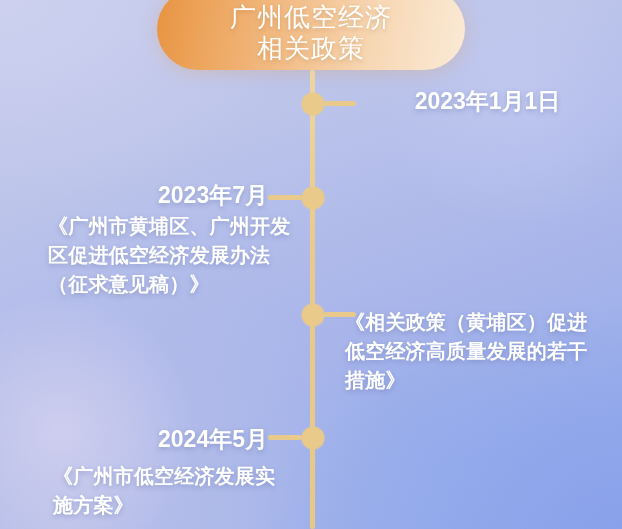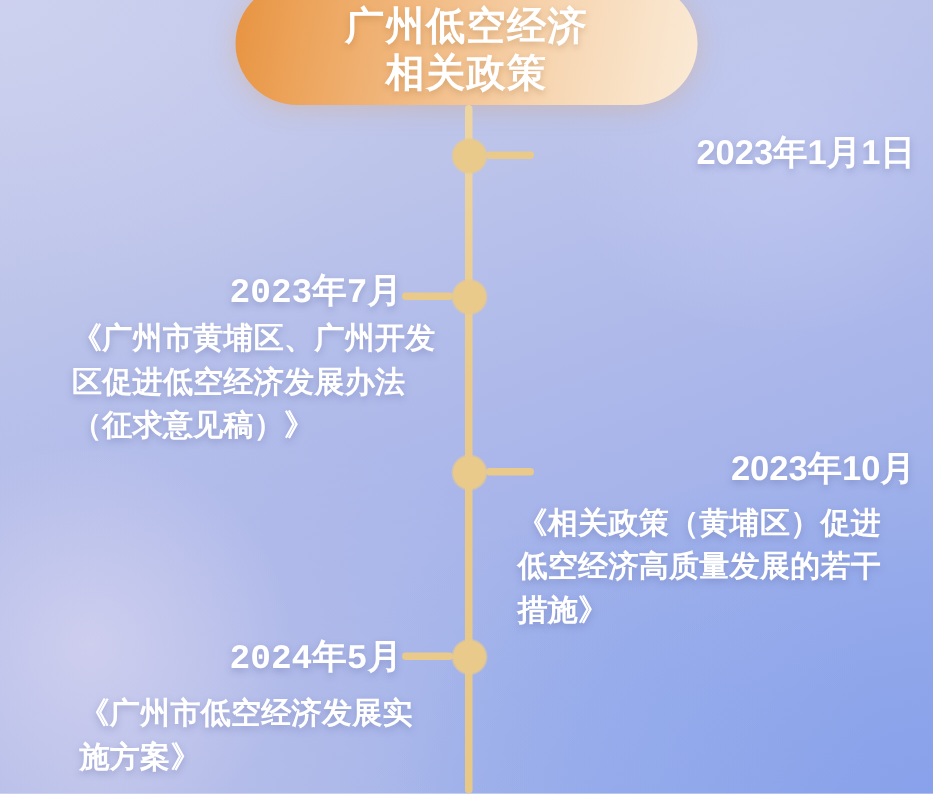--- a/index.html
+++ b/index.html
@@ -64,21 +64,21 @@
     box-shadow: 0 2px 18px rgba(226,150,70,0.28);
   }
   #header-title {
     position: absolute;
     left: 157px;
     top: 2px;
     width: 308px;
     text-align: center;
     color: #ffffff;
     font-size: 26px;
-    font-weight: bold;
+    font-weight: normal;
     line-height: 31px;
     letter-spacing: 1px;
     text-shadow: 0 2px 4px rgba(150,95,40,0.30);
     white-space: pre-line;
   }
 
   
   #timeline-axis {
     position: absolute;
     left: 310px;
@@ -116,23 +116,23 @@
     white-space: nowrap;
   }
   .entry-policy {
     color: #ffffff;
     font-size: 20px;
     font-weight: bold;
     line-height: 29px;
     letter-spacing: 0.2px;
     text-shadow: 0 2px 5px rgba(90,100,160,0.38);
   }
-  .entry-right .entry-date   { text-align: right; }
+  .entry-right .entry-date   { text-align: center; }
   .entry-right .entry-policy { text-align: left; }
-  .entry-left  .entry-date   { text-align: right; font-family: Liberation Mono, monospace; }
+  .entry-left  .entry-date   { text-align: right; }
   .entry-left  .entry-policy { text-align: left; }
 </style>
 </head>
 <body>
 
 <div id="infographic">
 
   <div class="glow glow-a"></div>
   <div class="glow glow-b"></div>
   <div class="glow glow-c"></div>
@@ -152,21 +152,20 @@
   <div class="milestone" style="left:302px; top:187px;"></div>
   <div class="connector" style="left:268px; top:195px; width:34px;"></div>
   <div class="entry entry-left" style="left:20px; top:182px; width:248px;">
     <div class="entry-date">2023年7月</div>
     <div class="entry-policy" style="margin-top:3px; margin-left:28px; width:248px;">《广州市黄埔区、广州开发区促进低空经济发展办法（征求意见稿）》</div>
   </div>
 
   <div class="milestone" style="left:302px; top:304px;"></div>
   <div class="connector" style="left:324px; top:312px; width:32px;"></div>
   <div class="entry entry-right" style="left:365px; top:299px; width:245px;">
-    <div class="entry-date">2023年10月</div>
     <div class="entry-policy" style="margin-top:9px; margin-left:-20px; width:252px;">《相关政策（黄埔区）促进低空经济高质量发展的若干措施》</div>
   </div>
 
   <div class="milestone" style="left:302px; top:427px;"></div>
   <div class="connector" style="left:268px; top:435px; width:34px;"></div>
   <div class="entry entry-left" style="left:20px; top:426px; width:248px;">
     <div class="entry-date">2024年5月</div>
     <div class="entry-policy" style="margin-top:9px; margin-left:33px; width:240px;">《广州市低空经济发展实施方案》</div>
   </div>
 

